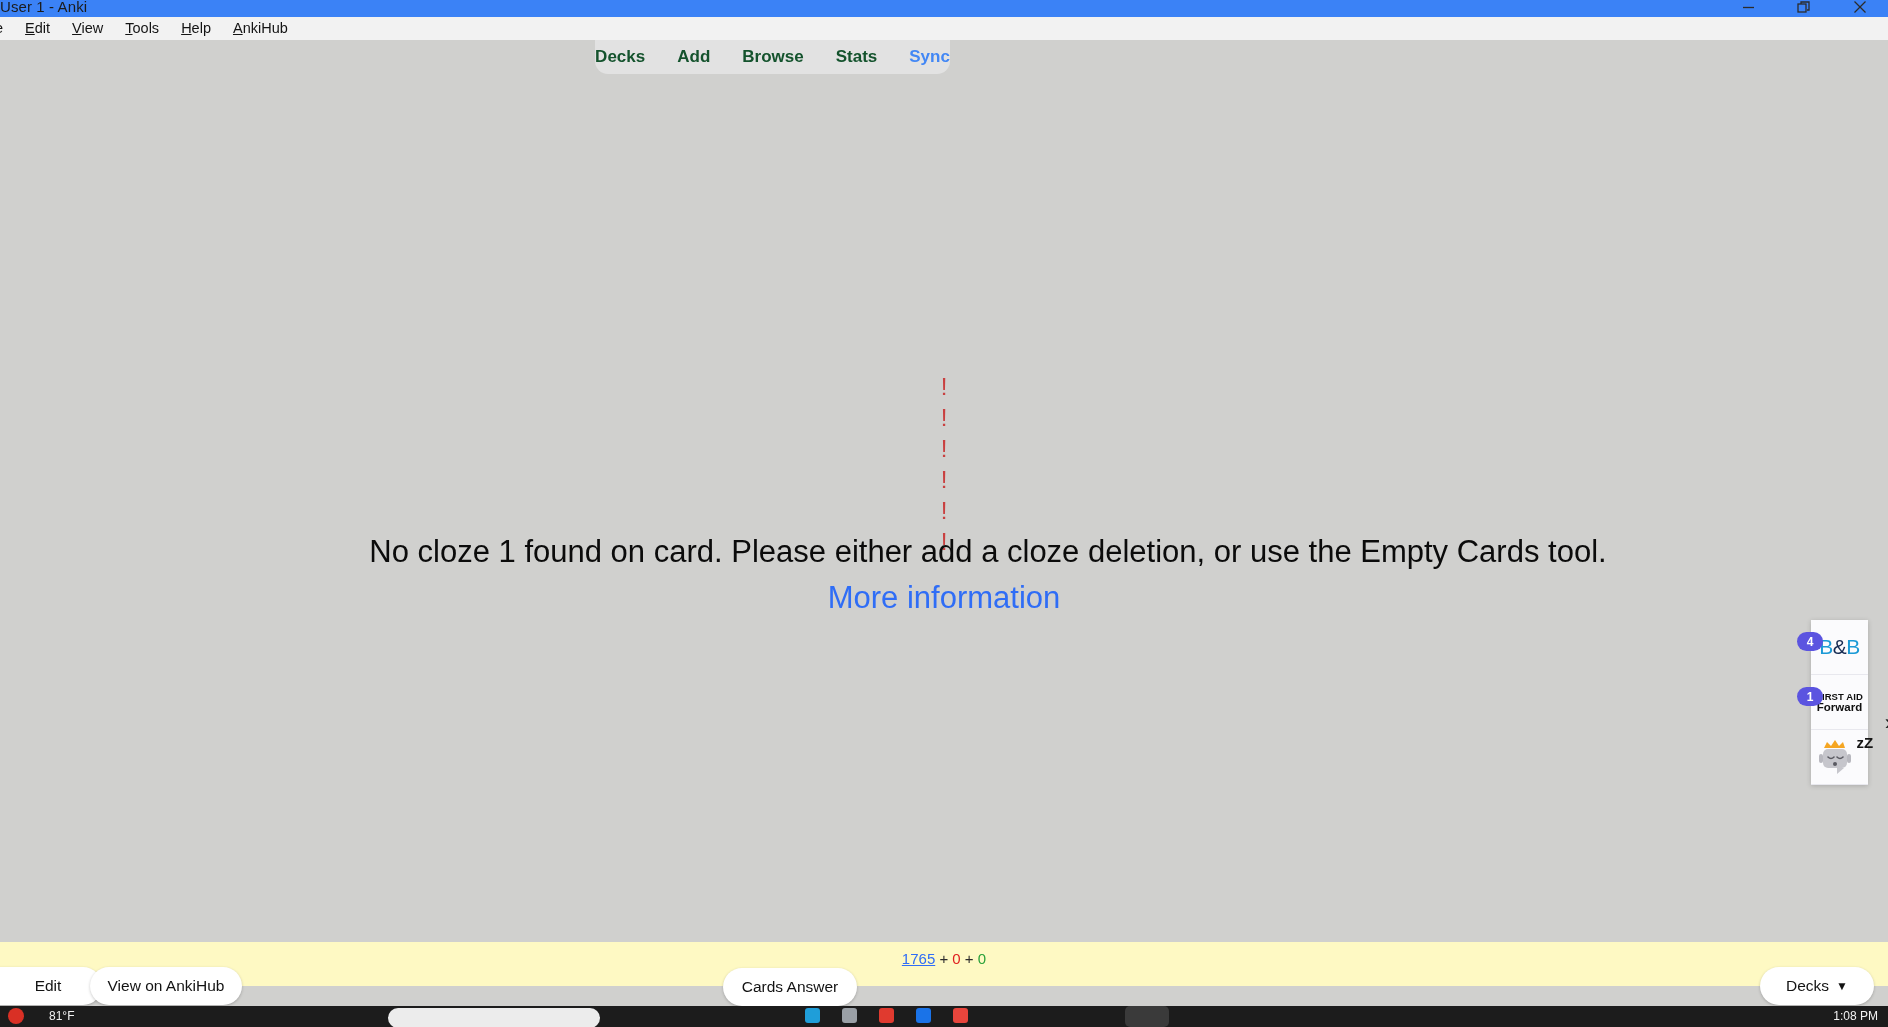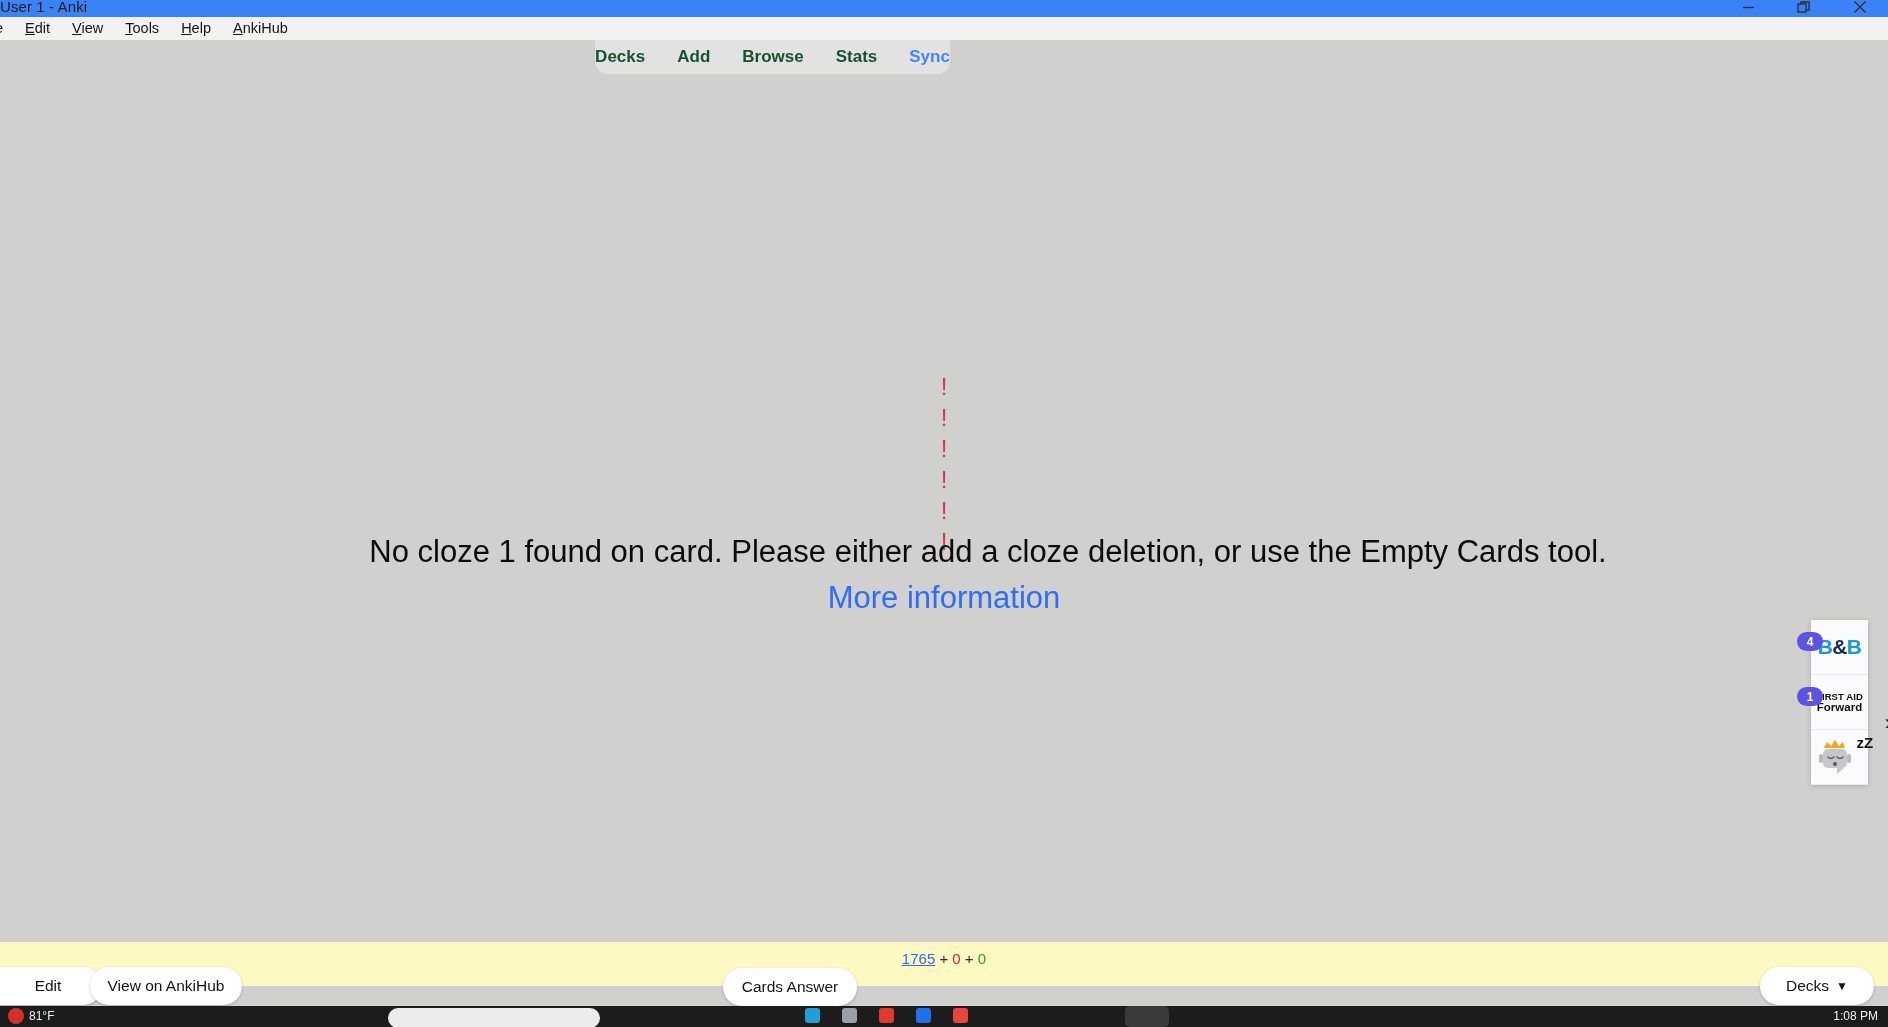--- a/index.html
+++ b/index.html
@@ -188,21 +188,21 @@
     color: #ffffff;
     font-size: 12px;
     font-weight: bold;
     display: flex;
     align-items: center;
     justify-content: center;
     z-index: 3;
   }
   .bnb-logo {
     font-size: 21px;
-    font-weight: bold;
+    font-weight: normal;
     letter-spacing: -0.6px;
   }
   .bnb-logo .b1 { color: #1b9ad6; }
   .bnb-logo .amp { color: #152a52; }
   .bnb-logo .b2 { color: #1b9ad6; }
   .fa-logo {
     text-align: center;
     line-height: 11px;
     color: #101010;
   }
@@ -289,21 +289,21 @@
     top: 2px;
     display: flex;
     align-items: center;
     gap: 5px;
   }
   .tb-weather .dot {
     width: 16px; height: 16px;
     border-radius: 50%;
     background: #d93025;
   }
-  .tb-weather .txt { color: #f1f1f1; font-size: 12px; }
+  .tb-weather .txt { color: #f1f1f1; font-size: 12px; margin-left: 20px; }
   .tb-search {
     position: absolute;
     left: 388px;
     top: 2px;
     width: 212px;
     height: 20px;
     background: #ececec;
     border-radius: 11px;
   }
   .tb-icons {

